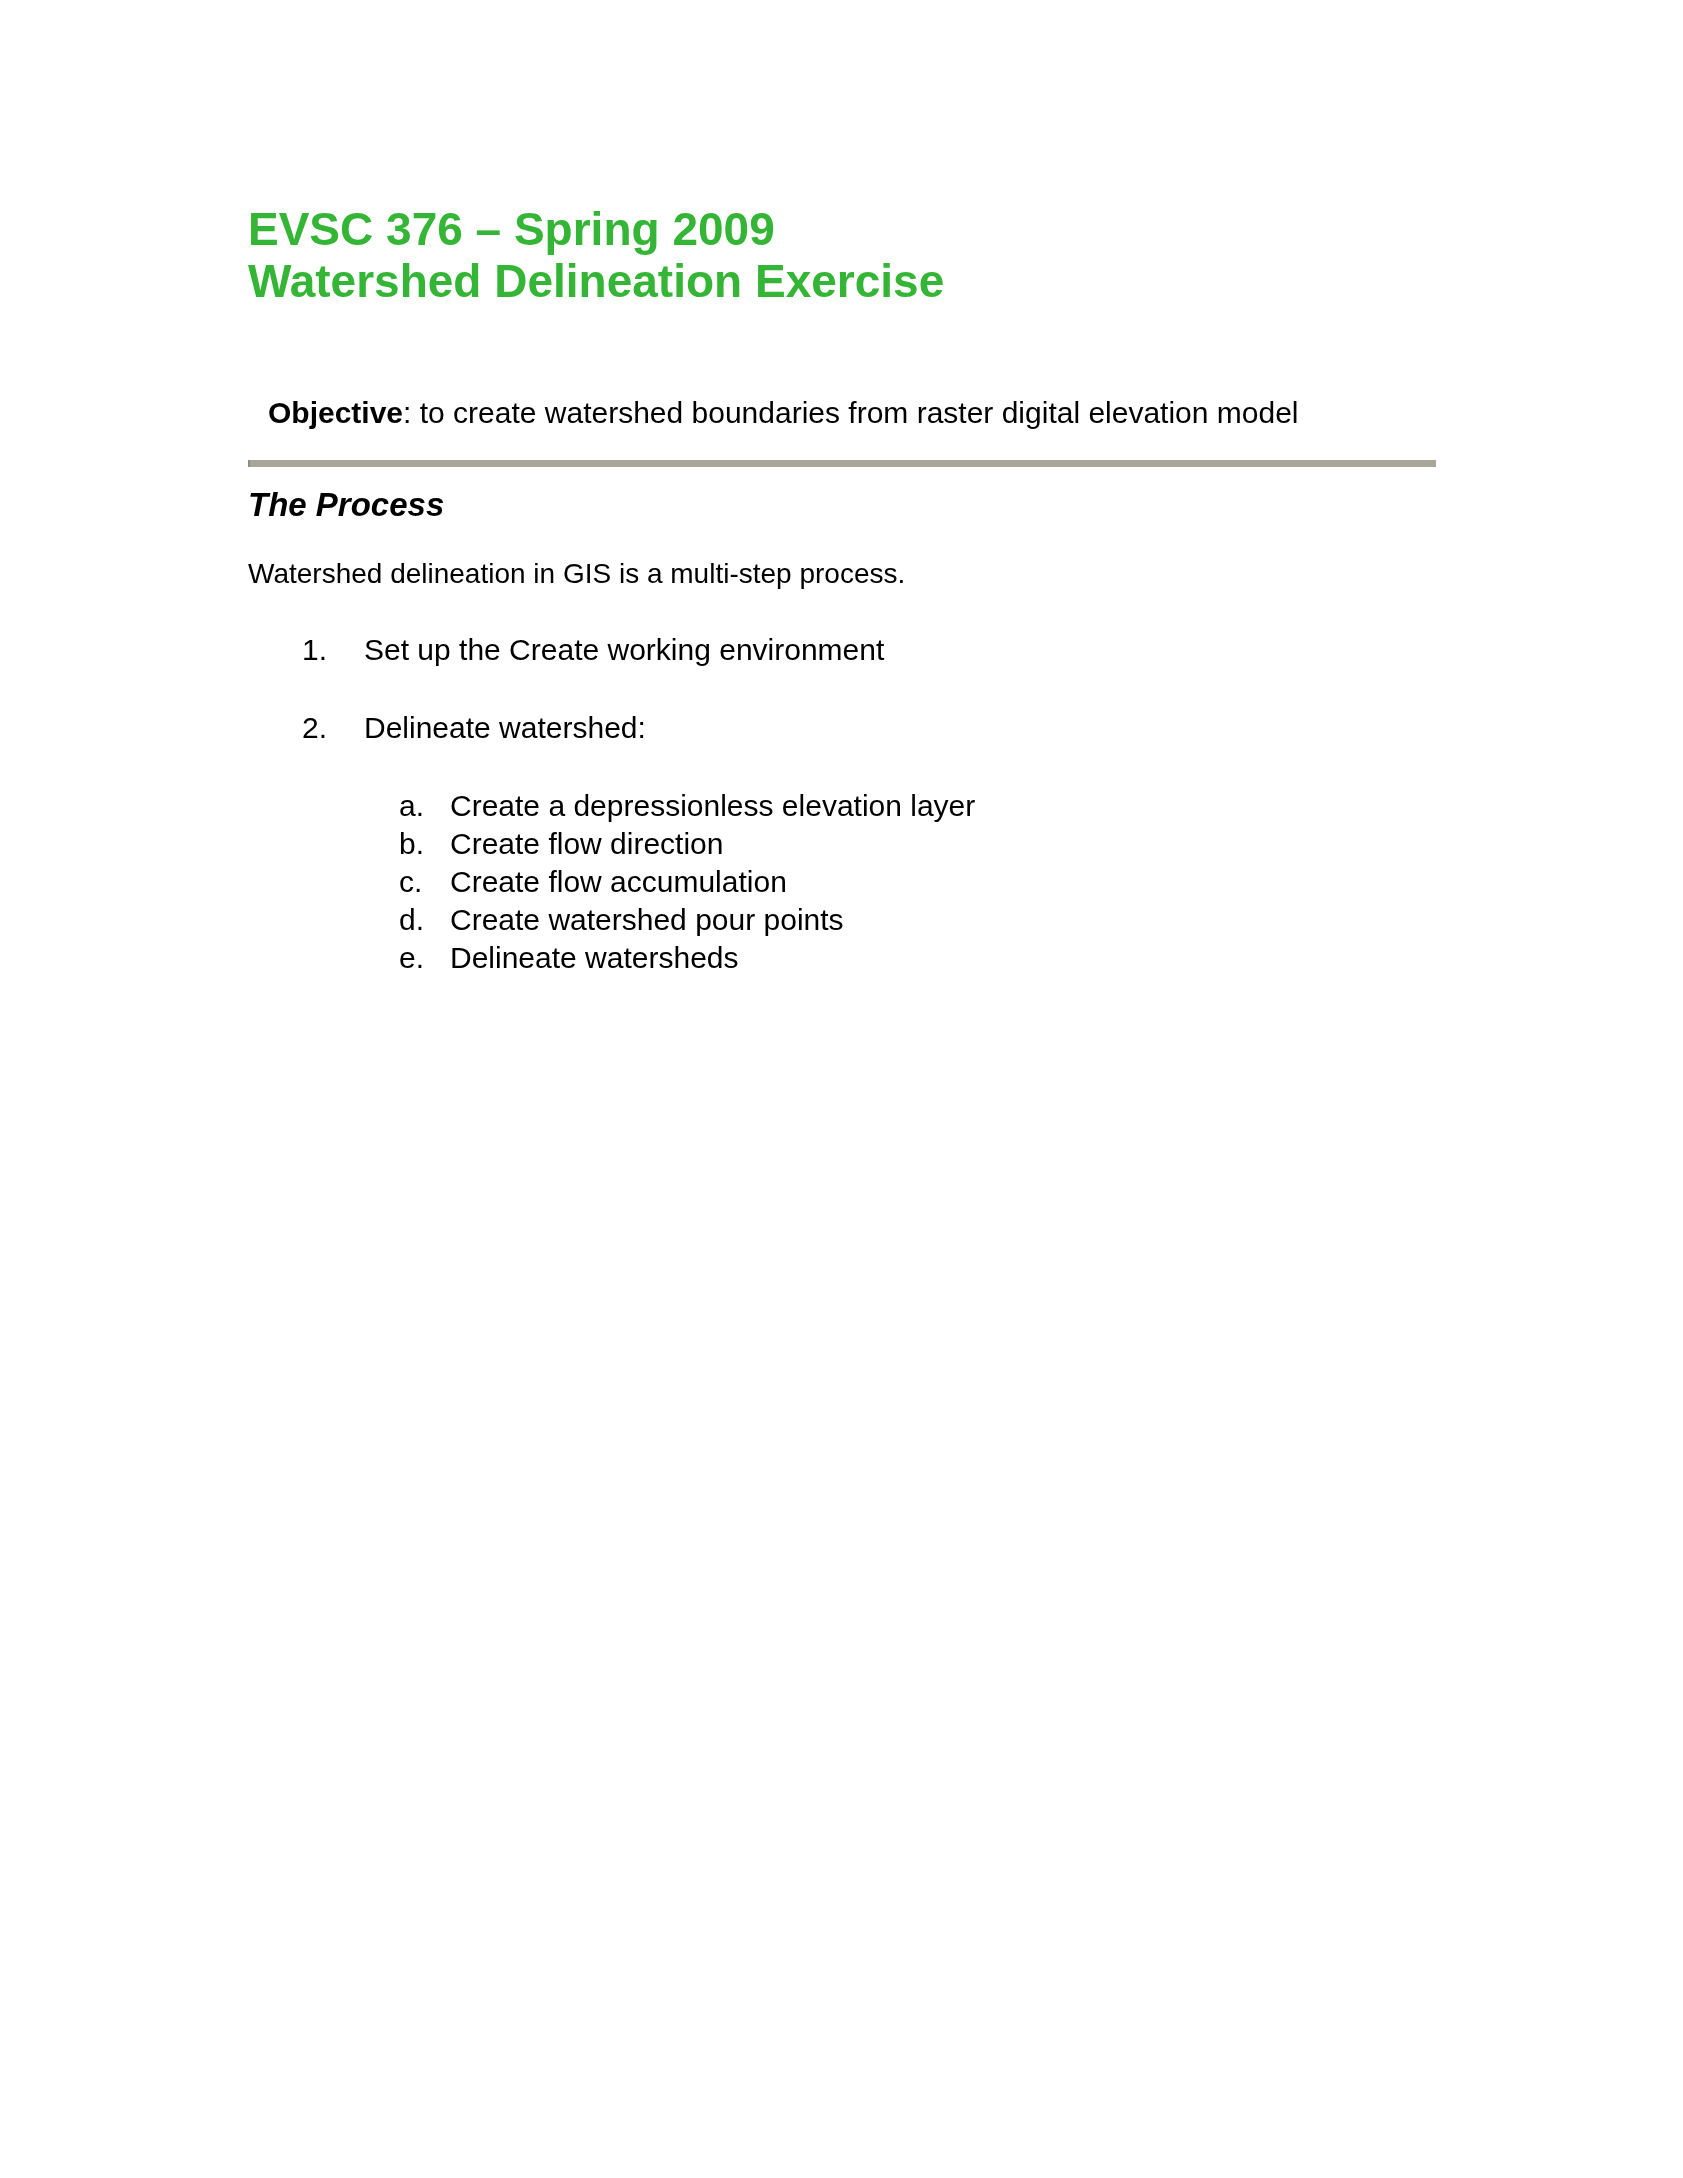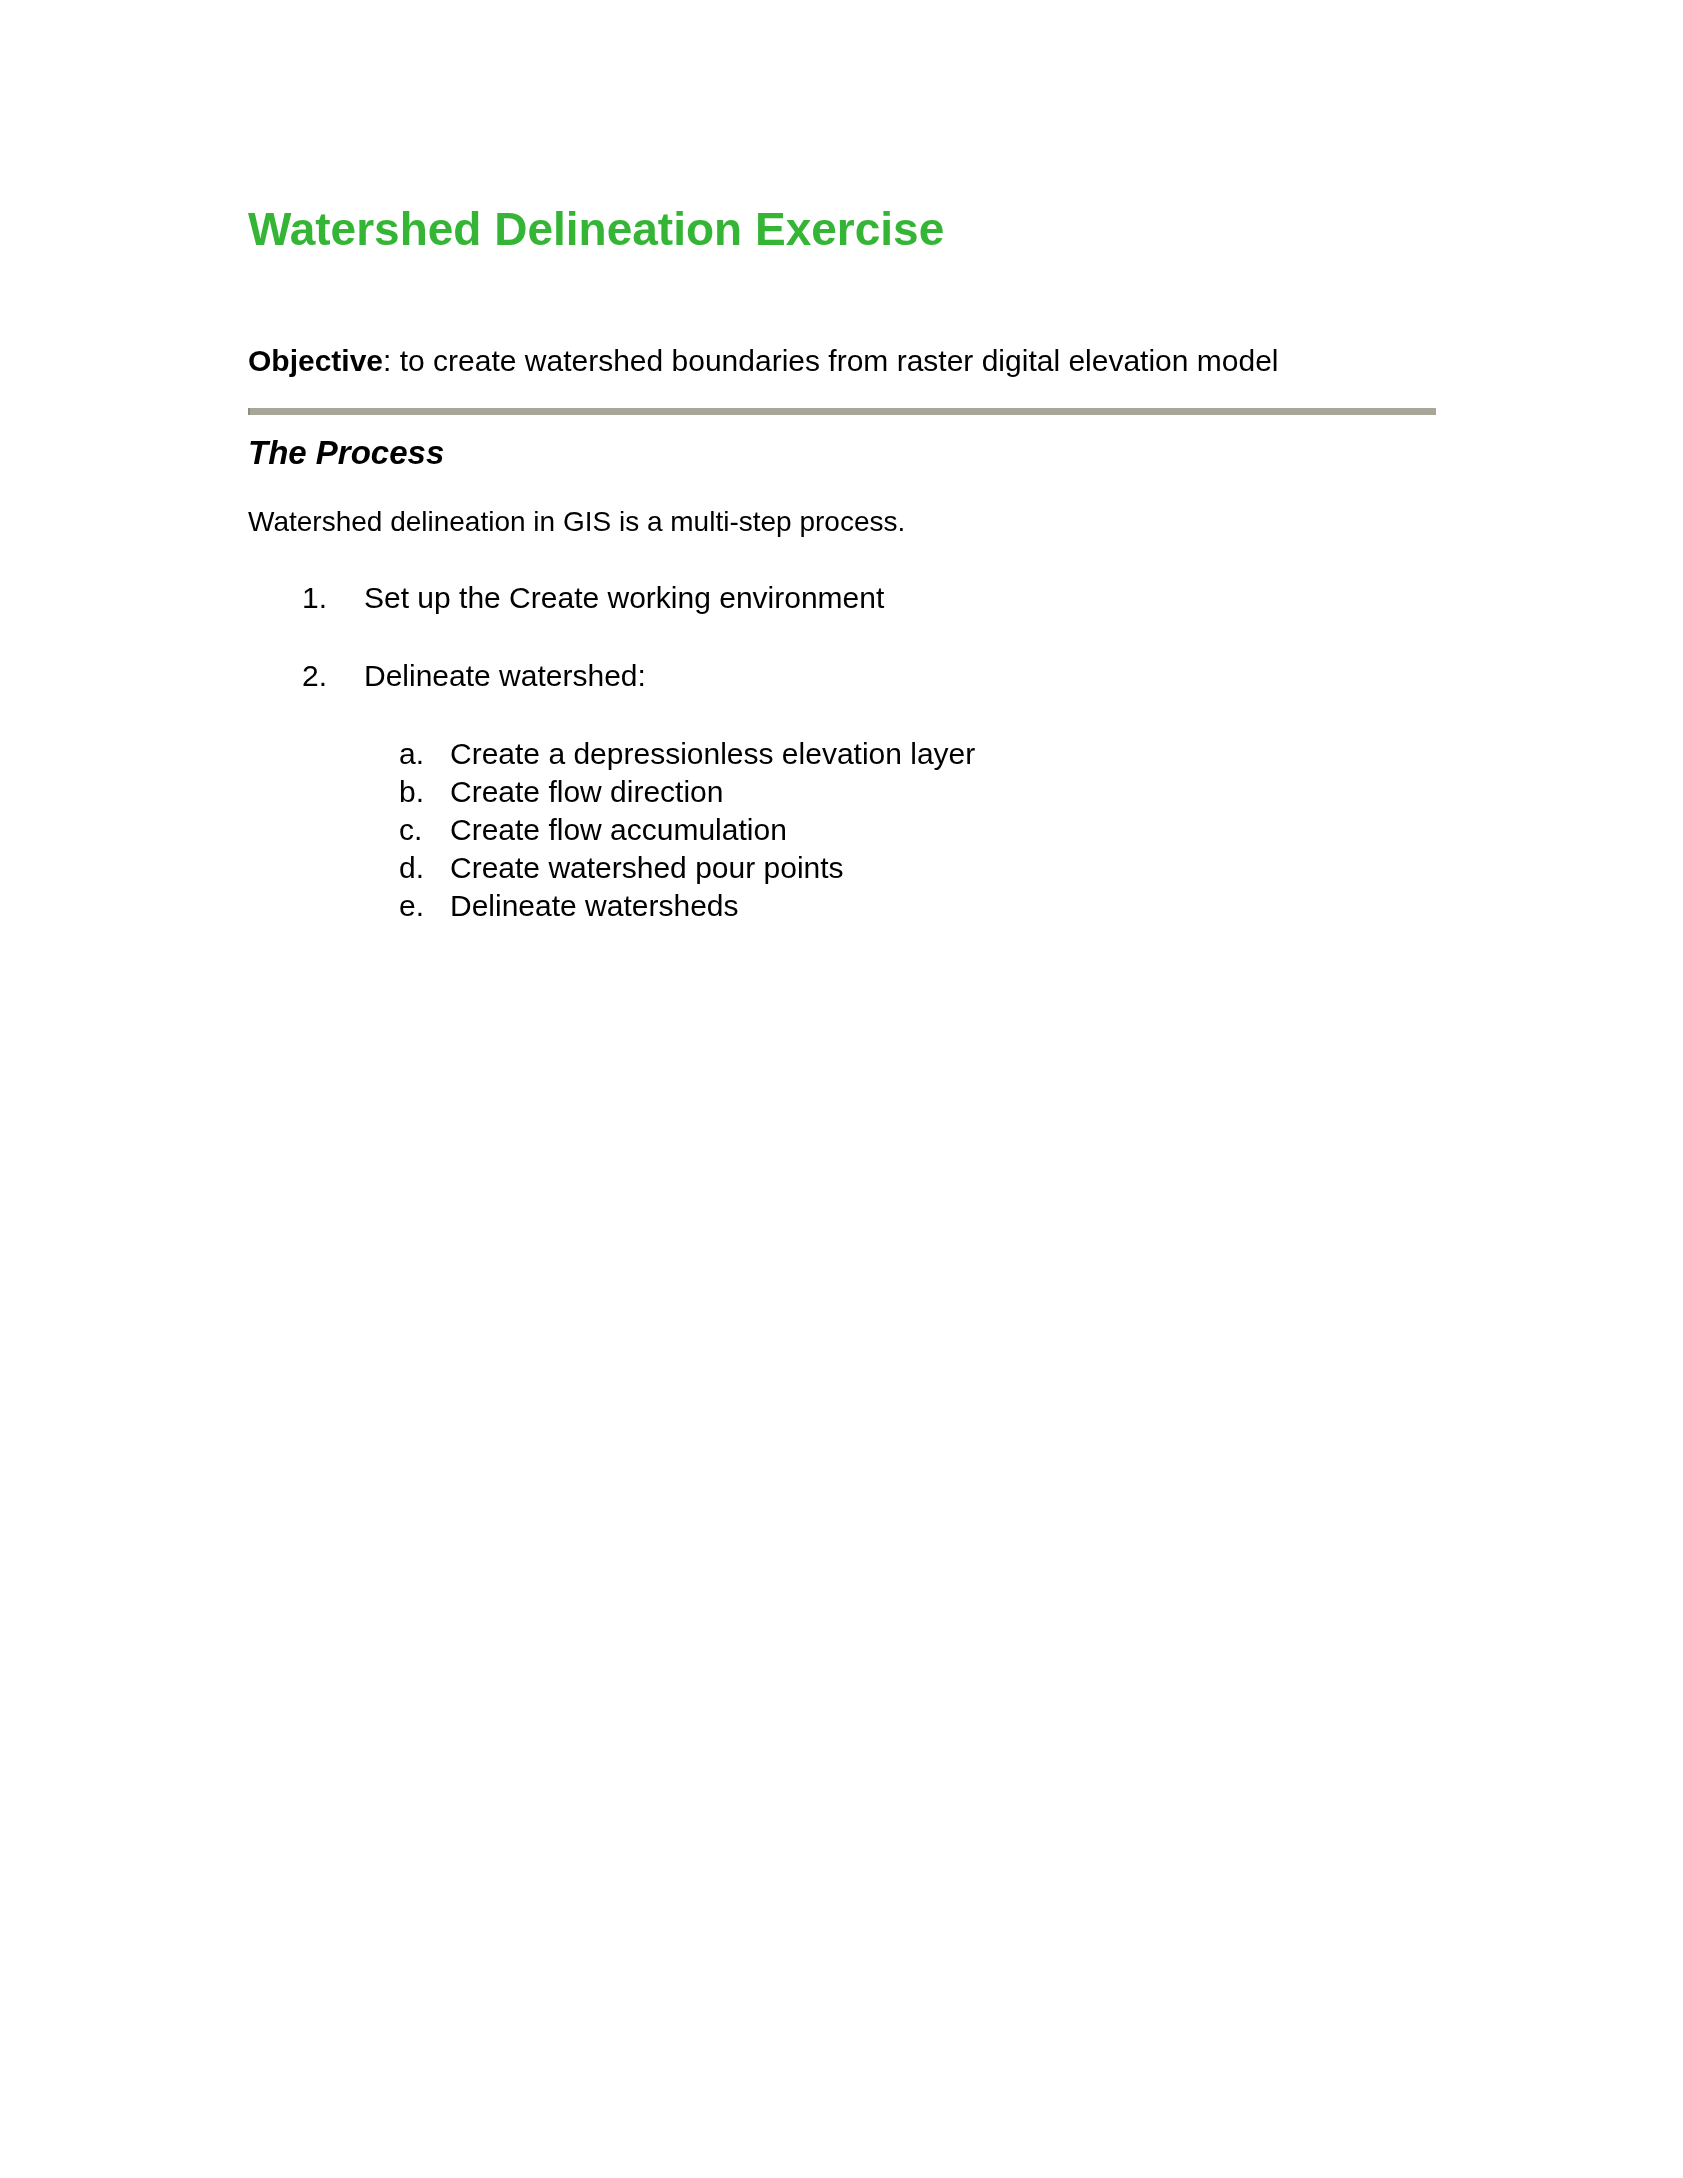--- a/index.html
+++ b/index.html
@@ -29,21 +29,21 @@
     letter-spacing: 0;
   }
   .title-line { display: block; }
   .objective {
     margin: 84px 0 0 0;
     font-size: 30px;
     line-height: 44px;
     font-weight: 400;
   }
   .obj-line { display: block; }
-  .objective .obj-label { font-weight: 700; }
+  .objective .obj-label { font-weight: 700; margin-left: 20px; }
   .rule {
     margin-top: 25px;
     width: 1186px;
     height: 7px;
     background: #a8a698;
     border-left: 2px solid #8f8d7f;
   }
   .process-heading {
     margin: 18px 0 0 0;
     font-size: 33px;
@@ -82,20 +82,21 @@
     flex: none;
     width: 51px;
   }
 </style>
 </head>
 <body>
 
 <div class="page">
 
   <h1 class="doc-title">
+    <span class="title-line">EVSC 376 – Spring 2009</span>
     <span class="title-line">Watershed Delineation Exercise</span>
   </h1>
 
   <p class="objective">
     <span class="obj-line"><span class="obj-label">Objective</span><span>: to create watershed boundaries from raster digital elevation model</span></span>
   </p>
 
   <div class="rule"></div>
 
   <h2 class="process-heading">The Process</h2>

